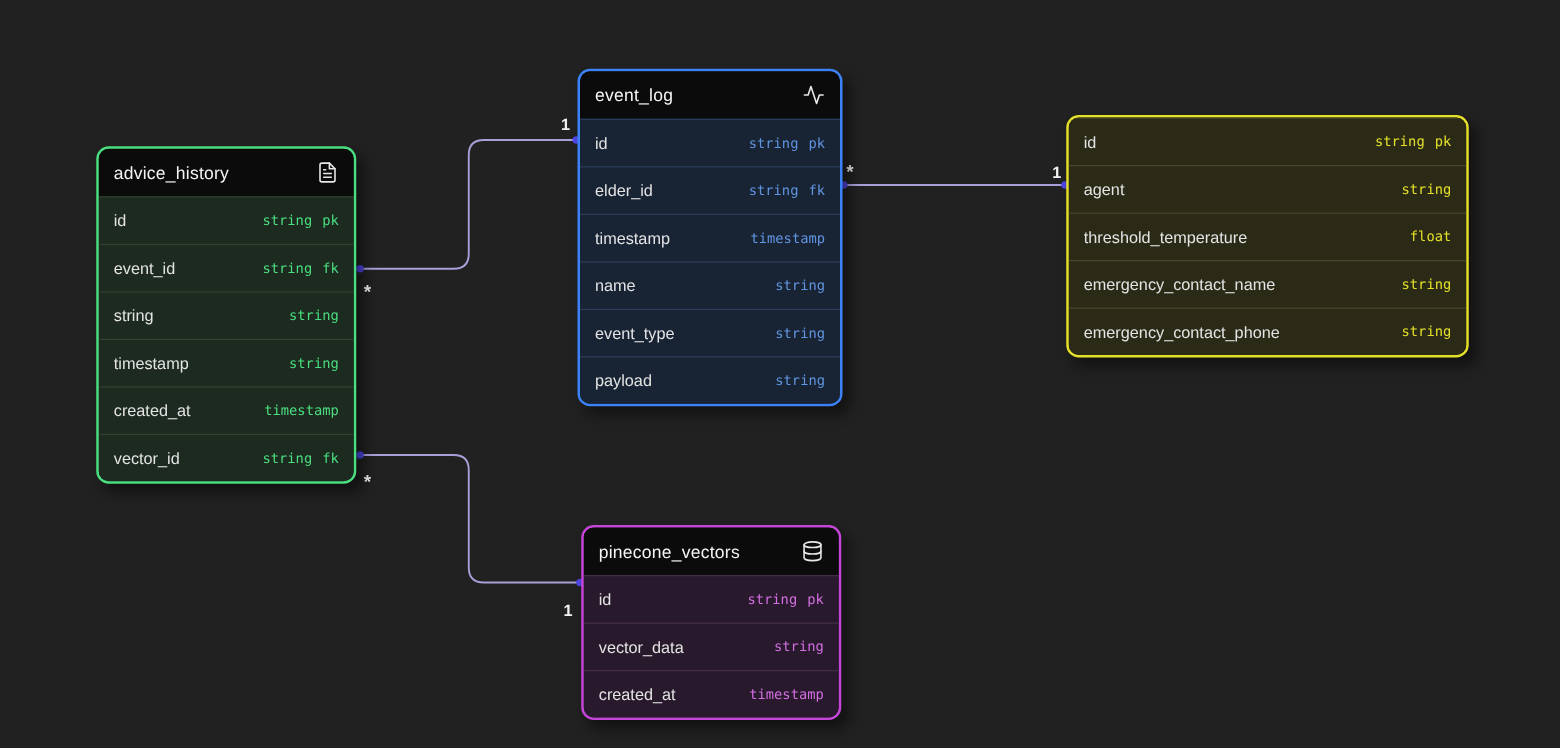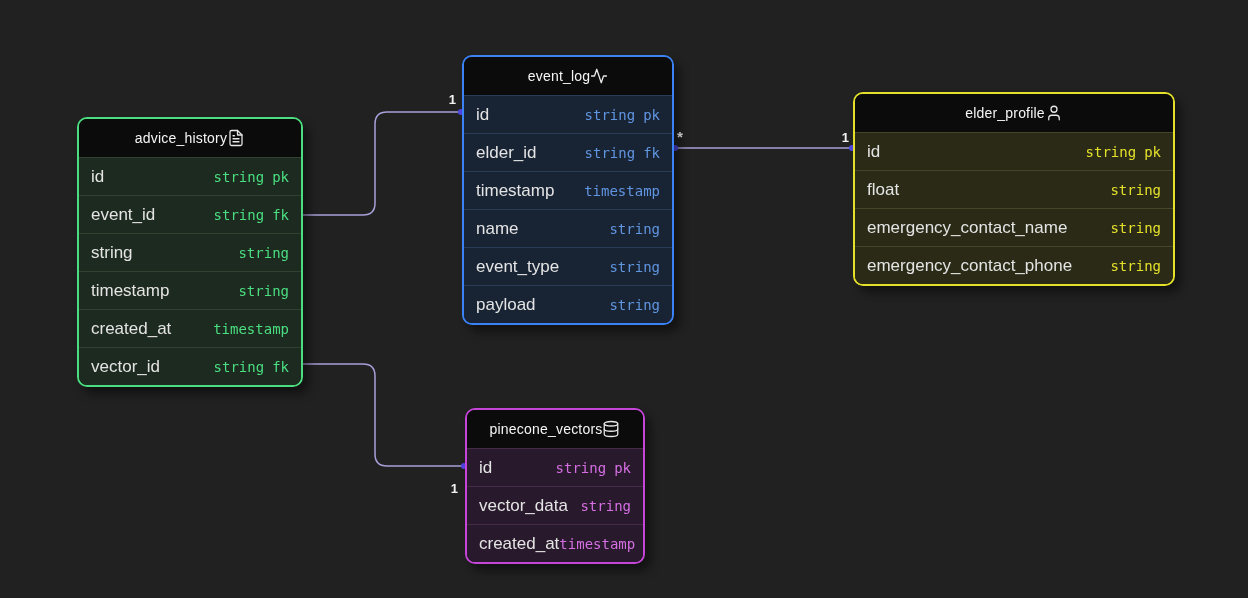--- a/index.html
+++ b/index.html
@@ -27,46 +27,46 @@
     border-radius: 10px;
     background: var(--row-bg);
     overflow: hidden;
     box-shadow: 6px 7px 10px rgba(0,0,0,0.45);
   }
   .thead {
     height: 38px;
     background: #0b0b0b;
     display: flex;
     align-items: center;
-    justify-content: center;
+    justify-content: space-between;
     padding: 0 12px;
   }
   .tname {
     color: #f5f5f5;
     font-size: 14px;
     letter-spacing: 0.2px;
   }
   .ticon { display: flex; align-items: center; }
   .ticon svg { display: block; }
   .trow {
     height: 38px;
     display: flex;
     align-items: center;
     justify-content: space-between;
     padding: 0 12px;
     background: var(--row-bg);
     border-top: 1px solid var(--sep);
   }
   .fname {
     color: #e4e4e4;
-    font-size: 17px;
+    font-size: 13px;
   }
   .ftype {
     font-family: "DejaVu Sans Mono", monospace;
-    font-size: 14px;
+    font-size: 11px;
     color: var(--type-color);
     white-space: pre;
   }
   .fkey:not(:empty) { margin-left: 8px; }
   .rel-label {
     font-family: "Liberation Sans", sans-serif;
     fill: #f2f2f2;
   }
   .rel-one { font-size: 13px; font-weight: bold; }
   .rel-many { font-size: 15px; font-weight: bold; }
@@ -93,21 +93,21 @@
     <g>
       <text class="rel-label rel-many" x="291" y="238">*</text>
       <text class="rel-label rel-one" x="456" y="104" text-anchor="end">1</text>
       <text class="rel-label rel-many" x="677" y="142">*</text>
       <text class="rel-label rel-one" x="849" y="142" text-anchor="end">1</text>
       <text class="rel-label rel-many" x="291" y="390">*</text>
       <text class="rel-label rel-one" x="458" y="493" text-anchor="end">1</text>
     </g>
   </svg>
 
-  <div class="db-table" style="left: 77px; top: 117px; width: 226px; --accent: #4ade80; --row-bg: #1d2a1f; --sep: #31412f; --type-color: #4ade80;">
+  <div class="db-table" style="left: 77px; top: 117px; width: 208px; --accent: #4ade80; --row-bg: #1d2a1f; --sep: #31412f; --type-color: #4ade80;">
     <div class="thead">
       <span class="tname">advice_history</span>
       <span class="ticon">
         <svg width="18" height="18" viewBox="0 0 24 24" fill="none" stroke="#e8e8e8" stroke-width="1.7" stroke-linecap="round" stroke-linejoin="round">
           <path d="M14 2H6a2 2 0 0 0-2 2v16a2 2 0 0 0 2 2h12a2 2 0 0 0 2-2V8z"></path>
           <path d="M14 2v6h6"></path>
             <path d="M16 13H8"></path>
             <path d="M16 17H8"></path>
             <path d="M10 9H8"></path>
         </svg>
@@ -168,48 +168,43 @@
       <span class="fname">event_type</span>
       <span class="ftype"><span>string</span><span class="fkey"></span></span>
     </div>
     <div class="trow">
       <span class="fname">payload</span>
       <span class="ftype"><span>string</span><span class="fkey"></span></span>
     </div>
   </div>
 
   <div class="db-table" style="left: 853px; top: 92px; width: 322px; --accent: #e4e02a; --row-bg: #2a2a17; --sep: #45452a; --type-color: #e4e02a;">
-    <div class="thead">
-      <span class="tname">elder_profile</span>
-      <span class="ticon">
-        <svg width="18" height="18" viewBox="0 0 24 24" fill="none" stroke="#e8e8e8" stroke-width="1.7" stroke-linecap="round" stroke-linejoin="round">
-          <circle cx="12" cy="7" r="4"></circle>
-          <path d="M19 21v-2a4 4 0 0 0-4-4H9a4 4 0 0 0-4 4v2"></path>
-        </svg>
-      </span>
-    </div>
-    <div class="trow">
-      <span class="fname">id</span>
-      <span class="ftype"><span>string</span><span class="fkey">pk</span></span>
-    </div>
-    <div class="trow">
-      <span class="fname">float</span>
-      <span class="ftype"><span>string</span><span class="fkey"></span></span>
+    <div class="trow">
+      <span class="fname">id</span>
+      <span class="ftype"><span>string</span><span class="fkey">pk</span></span>
+    </div>
+    <div class="trow">
+      <span class="fname">agent</span>
+      <span class="ftype"><span>string</span><span class="fkey"></span></span>
+    </div>
+    <div class="trow">
+      <span class="fname">threshold_temperature</span>
+      <span class="ftype"><span>float</span><span class="fkey"></span></span>
     </div>
     <div class="trow">
       <span class="fname">emergency_contact_name</span>
       <span class="ftype"><span>string</span><span class="fkey"></span></span>
     </div>
     <div class="trow">
       <span class="fname">emergency_contact_phone</span>
       <span class="ftype"><span>string</span><span class="fkey"></span></span>
     </div>
   </div>
 
-  <div class="db-table" style="left: 465px; top: 408px; width: 180px; --accent: #c645d9; --row-bg: #281a2c; --sep: #442c49; --type-color: #d46ee2;">
+  <div class="db-table" style="left: 465px; top: 420px; width: 208px; --accent: #c645d9; --row-bg: #281a2c; --sep: #442c49; --type-color: #d46ee2;">
     <div class="thead">
       <span class="tname">pinecone_vectors</span>
       <span class="ticon">
         <svg width="18" height="18" viewBox="0 0 24 24" fill="none" stroke="#e8e8e8" stroke-width="1.7" stroke-linecap="round" stroke-linejoin="round">
           <ellipse cx="12" cy="5" rx="9" ry="3"></ellipse>
           <path d="M3 5v14a9 3 0 0 0 18 0V5"></path>
           <path d="M3 12a9 3 0 0 0 18 0"></path>
         </svg>
       </span>
     </div>

